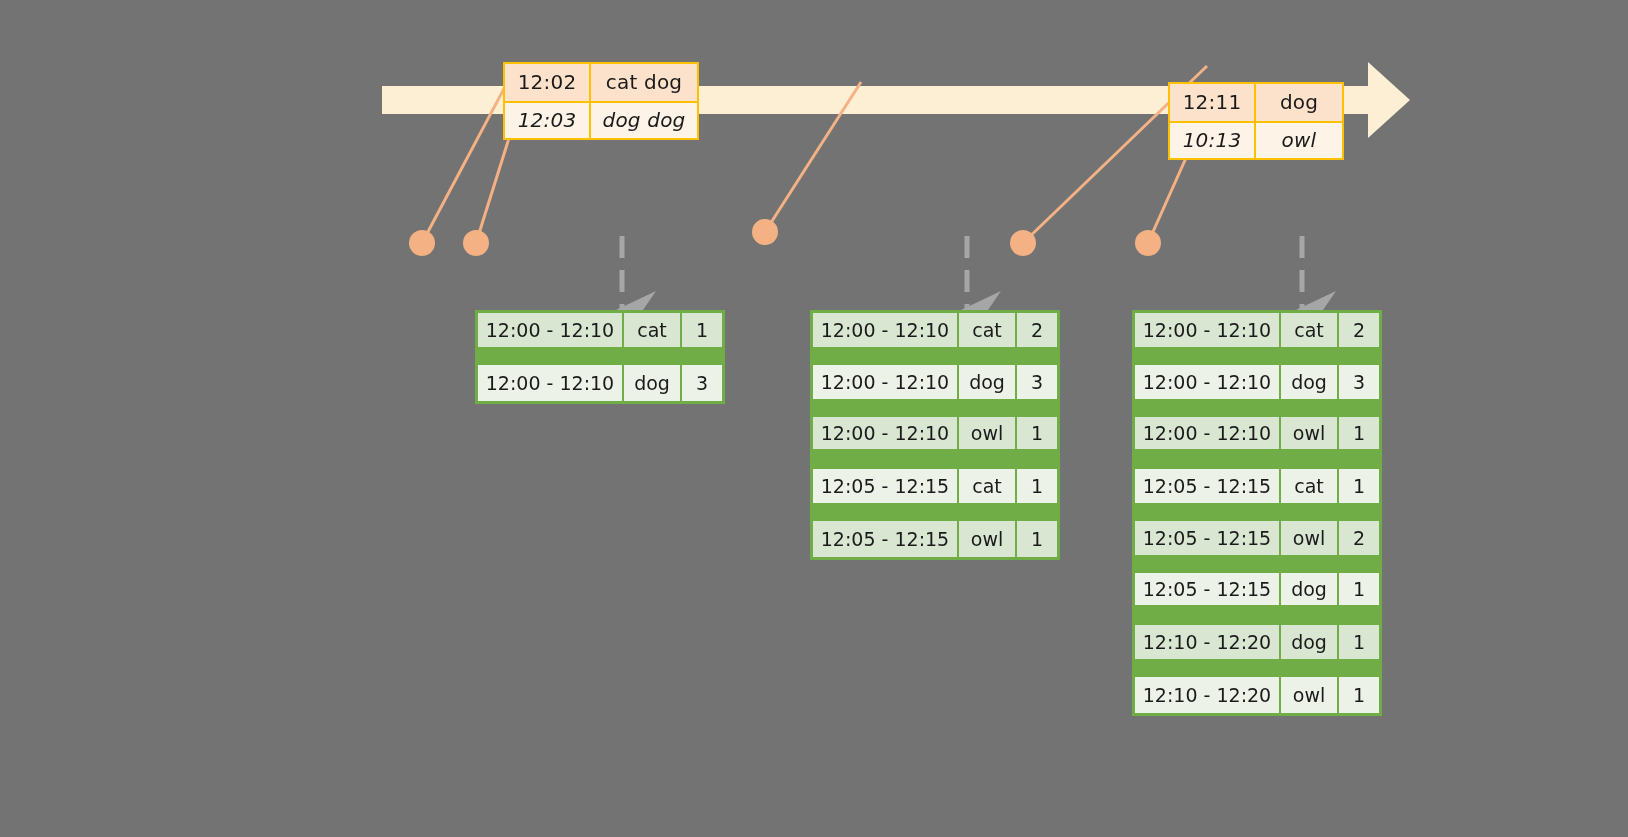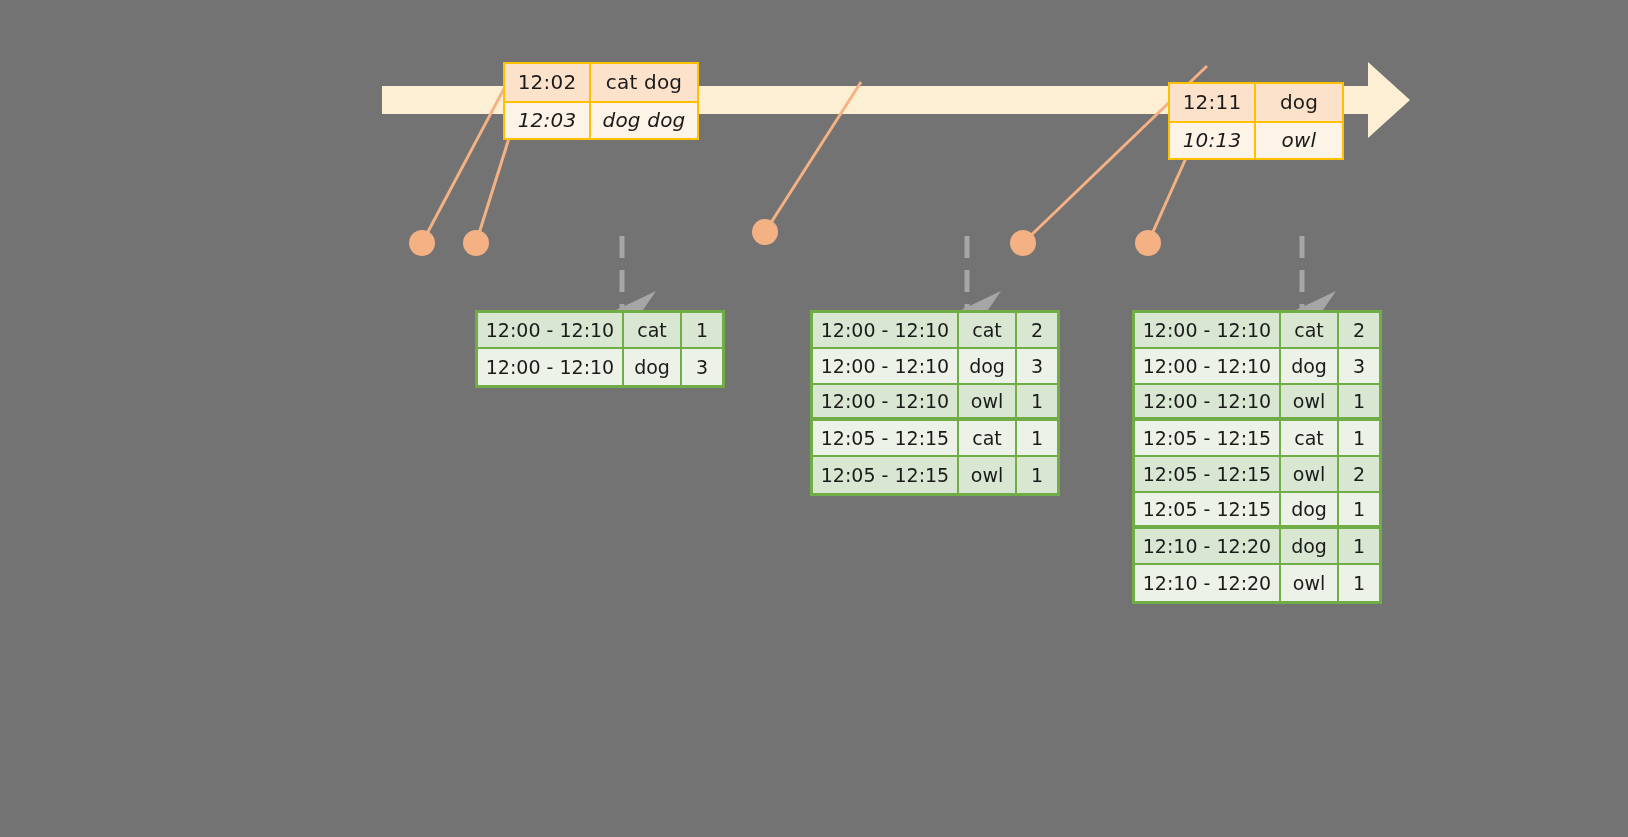--- a/index.html
+++ b/index.html
@@ -61,21 +61,21 @@
   .shade-light { background: #FDF3E7; }
 
   
   .result-table {
     position: absolute;
     border: 3px solid #70AD47;
     box-sizing: border-box;
     background: #70AD47;
     display: flex;
     flex-direction: column;
-    gap: 0;
+    gap: 16px;
   }
   .res-row {
     display: flex;
     flex-direction: row;
     height: 36px;
     box-sizing: border-box;
     border-bottom: 2px solid #70AD47;
   }
   .res-row.group-end { border-bottom: 4px solid #70AD47; }
   .res-row.last { border-bottom: 0; }

